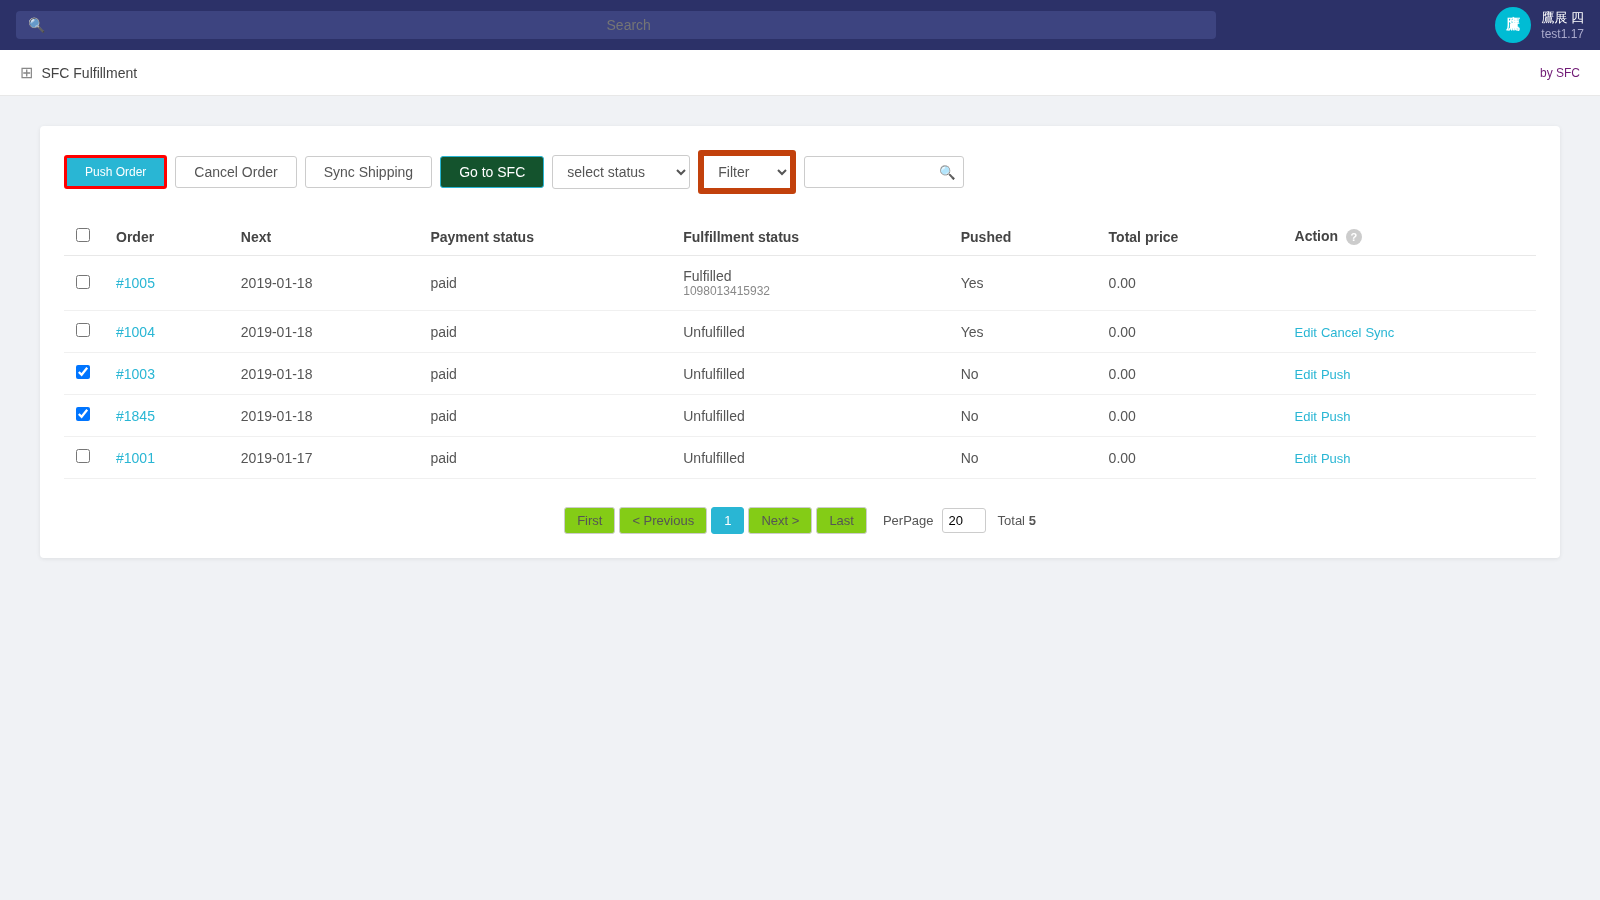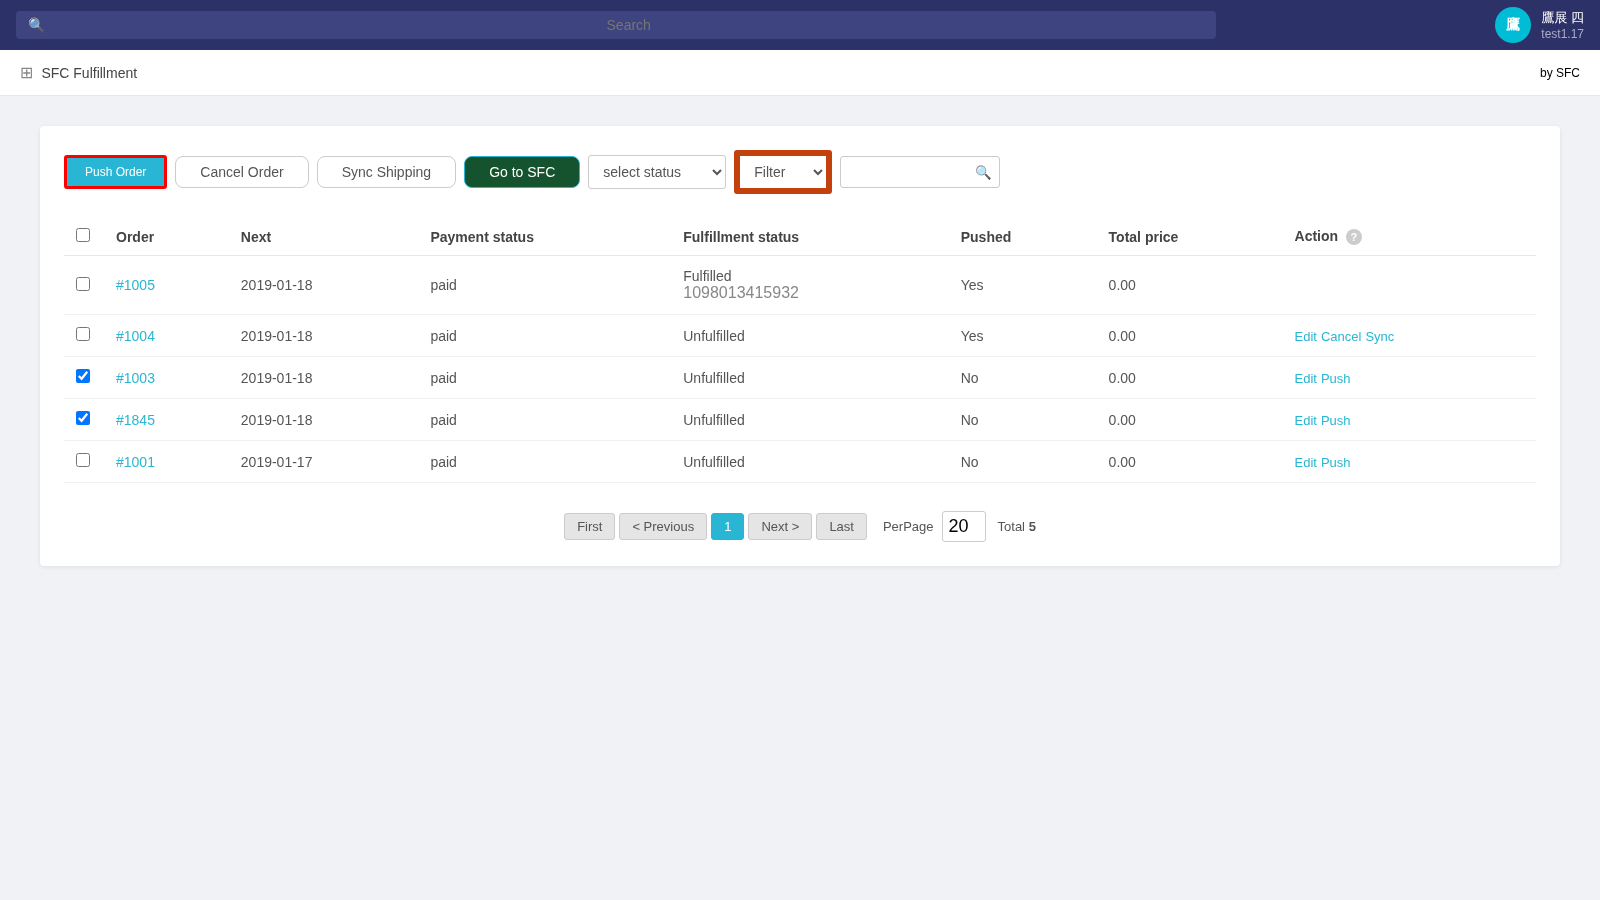--- a/index.html
+++ b/index.html
@@ -62,21 +62,21 @@
       background: white;
       height: 46px;
       display: flex;
       align-items: center;
       padding: 0 20px;
       border-bottom: 1px solid #e8e8e8;
       justify-content: space-between;
     }
     .sub-nav-left { display: flex; align-items: center; gap: 8px; color: #444; font-size: 14px; }
     .sub-nav-icon { color: #888; font-size: 16px; }
-    .sub-nav-right { color: #000000; font-size: 12px; margin-left: 28px; }
+    .sub-nav-right { color: #701a75; font-size: 12px; margin-left: 28px; }
 
     
     .main-content {
       padding: 30px 40px;
     }
     .card {
       background: white;
       border-radius: 4px;
       padding: 24px;
       box-shadow: 0 1px 4px rgba(0,0,0,0.08);
@@ -84,22 +84,22 @@
 
     
     .toolbar {
       display: flex;
       align-items: center;
       gap: 8px;
       margin-bottom: 24px;
       flex-wrap: wrap;
     }
     .btn {
-      padding: 7px 24px;
-      border-radius: 8px;
+      padding: 7px 18px;
+      border-radius: 3px;
       font-size: 14px;
       cursor: pointer;
       border: 1px solid #ccc;
       background: #f5f5f5;
       color: #555;
       text-align: right;
     }
     .btn-primary {
       background: #14532d;
       color: white;
@@ -177,51 +177,51 @@
       font-size: 14px;
     }
     td {
       padding: 12px 12px;
       color: #555;
       font-size: 14px;
       border-bottom: 1px solid #f0f0f0;
     }
     .order-link { color: #29b6d4; text-decoration: none; }
     .action-link { color: #29b6d4; text-decoration: none; font-size: 13px; margin-right: 4px; cursor: pointer; }
-    .fulfillment-sub { font-size: 16px; color: #888; }
+    .fulfillment-sub { font-size: 12px; color: #888; }
 
     
     .pagination {
       display: flex;
       justify-content: center;
       align-items: center;
       gap: 4px;
       margin-top: 28px;
     }
     .page-btn {
       padding: 5px 12px;
       border: 1px solid #ccc;
-      background: #e5e5e5;
+      background: #84cc16;
       border-radius: 3px;
       font-size: 13px;
       color: #555;
       cursor: pointer;
     }
     .page-btn.active {
       background: #29b6d4;
       color: white;
       border-color: #29b6d4;
     }
     .per-page-label { margin-left: 12px; font-size: 13px; color: #555; }
     .per-page-input {
       width: 44px;
       padding: 4px 6px;
       border: 1px solid #ccc;
       border-radius: 3px;
-      font-size: 18px;
+      font-size: 13px;
       margin: 0 4px;
     }
     .total-label { font-size: 13px; color: #555; margin-left: 4px; }
 
     .help-icon {
       display: inline-flex;
       align-items: center;
       justify-content: center;
       width: 16px;
       height: 16px;

